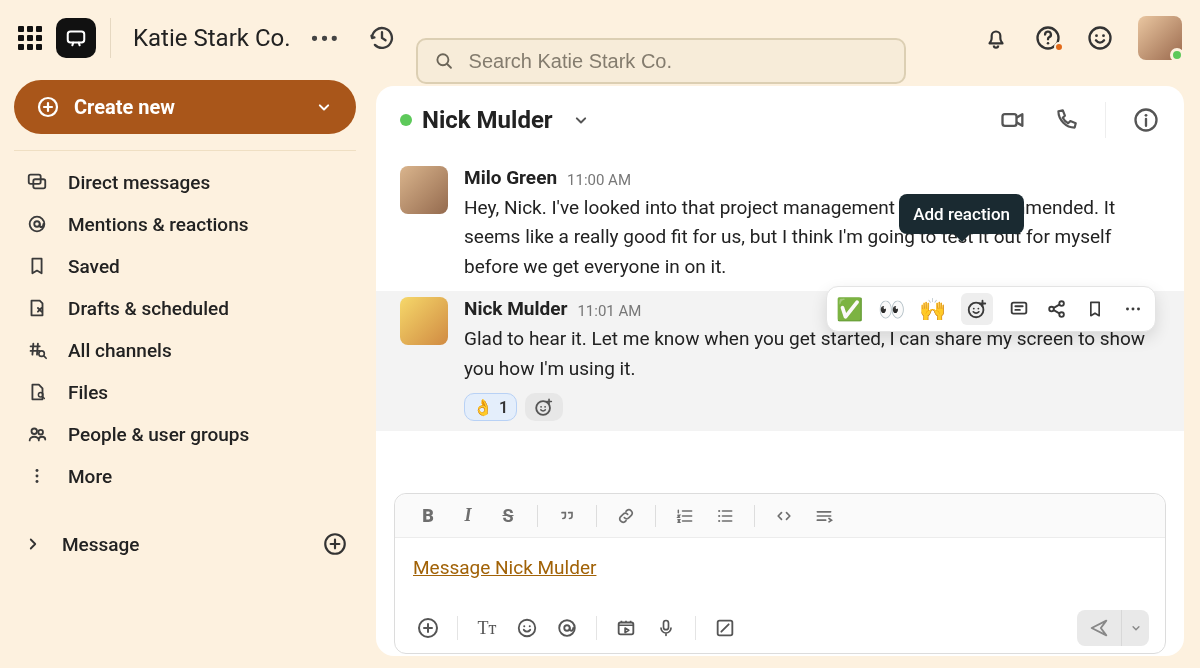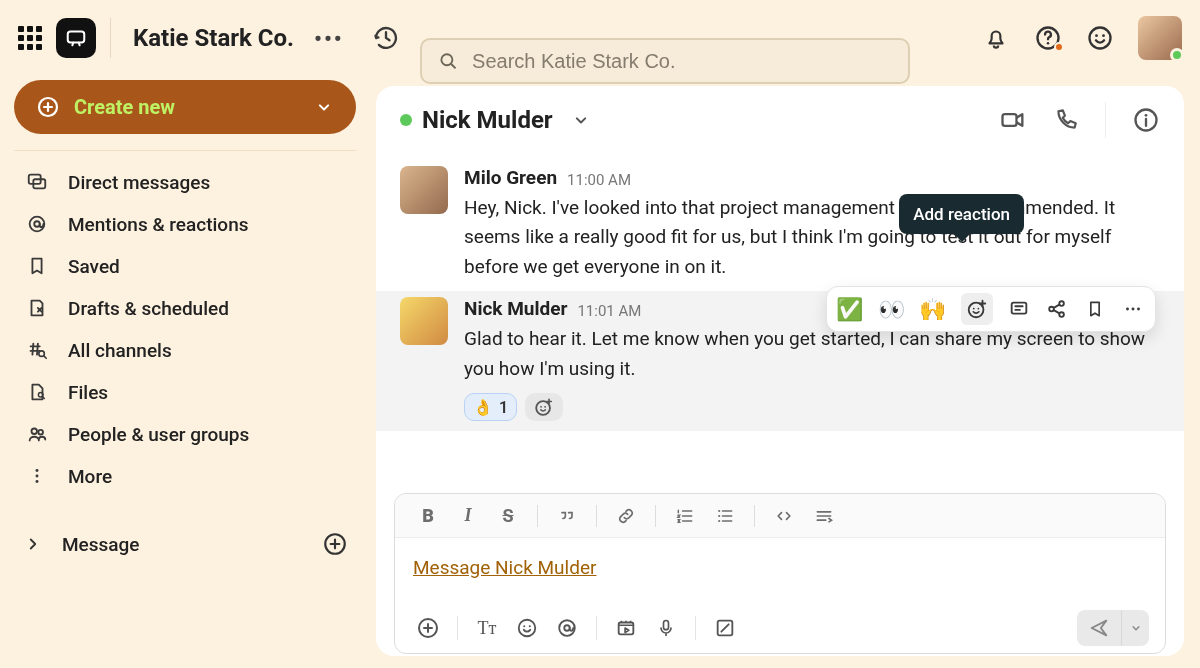--- a/index.html
+++ b/index.html
@@ -3,35 +3,35 @@
 <meta charset="utf-8">
 <style>
   * { box-sizing: border-box; margin: 0; padding: 0; }
   html, body { width: 1200px; height: 668px; overflow: hidden; font-family: -apple-system, BlinkMacSystemFont, "Segoe UI", Roboto, Helvetica, Arial, sans-serif; background: #fdf1df; color: #222; }
   .header { display: flex; align-items: center; height: 76px; padding: 0 18px; gap: 6px; }
   .app-icon-wrap { display:flex; align-items:center; gap:14px; }
   .waffle { display:grid; grid-template-columns:repeat(3,6px); grid-template-rows:repeat(3,6px); gap:3px; }
   .waffle span { background:#111; width:6px; height:6px; border-radius:1px; }
   .app-logo { width:40px; height:40px; background:#111; border-radius:10px; display:flex; align-items:center; justify-content:center; }
   .header-divider { width:1px; height:40px; background:#e6d8c1; margin:0 16px 0 8px; }
-  .workspace-name { font-size:24px; font-weight:700; color:#222; }
+  .workspace-name { font-size:24px; font-weight:400; color:#222; }
   .ellipsis-btn { font-size:22px; font-weight:700; letter-spacing:2px; color:#444; margin-left:14px; }
   .history-btn { margin-left:22px; margin-right:10px; color:#3a3a3a; }
   .search { flex:1; height:46px; border:2px solid #dccfb3; background:#f7ecd9; border-radius:10px; display:flex; align-items:center; padding:0 16px; gap:14px; color:#726b5e; margin-left:4px; max-width:490px;margin-top:46px; }
   .search input { border:none; background:transparent; font-size:20px; color:#555; outline:none; width:100%; }
   .search input::placeholder { color:#847c6e; }
   .header-right { display:flex; align-items:center; gap:24px; margin-left:auto; }
   .hr-icon { width:28px; height:28px; color:#333; position:relative; display:flex; align-items:center; justify-content:center; }
   .hr-icon .dot { position:absolute; bottom:0; right:-2px; width:10px; height:10px; background:#e26a1a; border-radius:50%; border:2px solid #fdf1df; }
   .avatar { width:44px; height:44px; border-radius:8px; background:linear-gradient(135deg,#eac7a1,#9b6a4e); position:relative; }
   .avatar .presence { position:absolute; bottom:-2px; right:-2px; width:14px; height:14px; background:#5dc95a; border:3px solid #fdf1df; border-radius:50%; }
 
   .body { display:flex; height:calc(100% - 76px); }
   .sidebar { width:370px; padding:4px 14px 0 14px; display:flex; flex-direction:column; overflow-y:auto; }
-  .create-btn { background:#a9561a; color:#bef264; height:54px; border-radius:27px; display:flex; align-items:center; padding:0 22px; font-size:20px; font-weight:700; gap:14px; }
+  .create-btn { background:#a9561a; color:#ffffff; height:54px; border-radius:27px; display:flex; align-items:center; padding:0 22px; font-size:20px; font-weight:700; gap:14px; }
   .create-btn .chev { margin-left:auto; }
   .sidebar-divider { height:1px; background:#efdfc3; margin:16px 0 10px 0; }
   .sb-item { display:flex; align-items:center; gap:18px; height:42px; padding:0 10px; font-size:19px; font-weight:500; color:#222; border-radius:6px; }
   .sb-item .sb-icon { width:26px; display:flex; align-items:center; justify-content:center; color:#3a3a3a; }
   .sb-section { display:flex; align-items:center; gap:18px; height:42px; padding:0 8px; font-size:19px; font-weight:500; color:#222; margin-top:26px; }
   .sb-section .chev { width:22px; display:flex; align-items:center; justify-content:center; color:#333; }
   .sb-section .plus { margin-left:auto; font-size:24px; color:#333; }
 
   .main { flex:1; padding:10px 16px 12px 6px; }
   .panel { background:#fff; border-radius:18px; width:100%; height:100%; display:flex; flex-direction:column; overflow:hidden; position:relative; }

